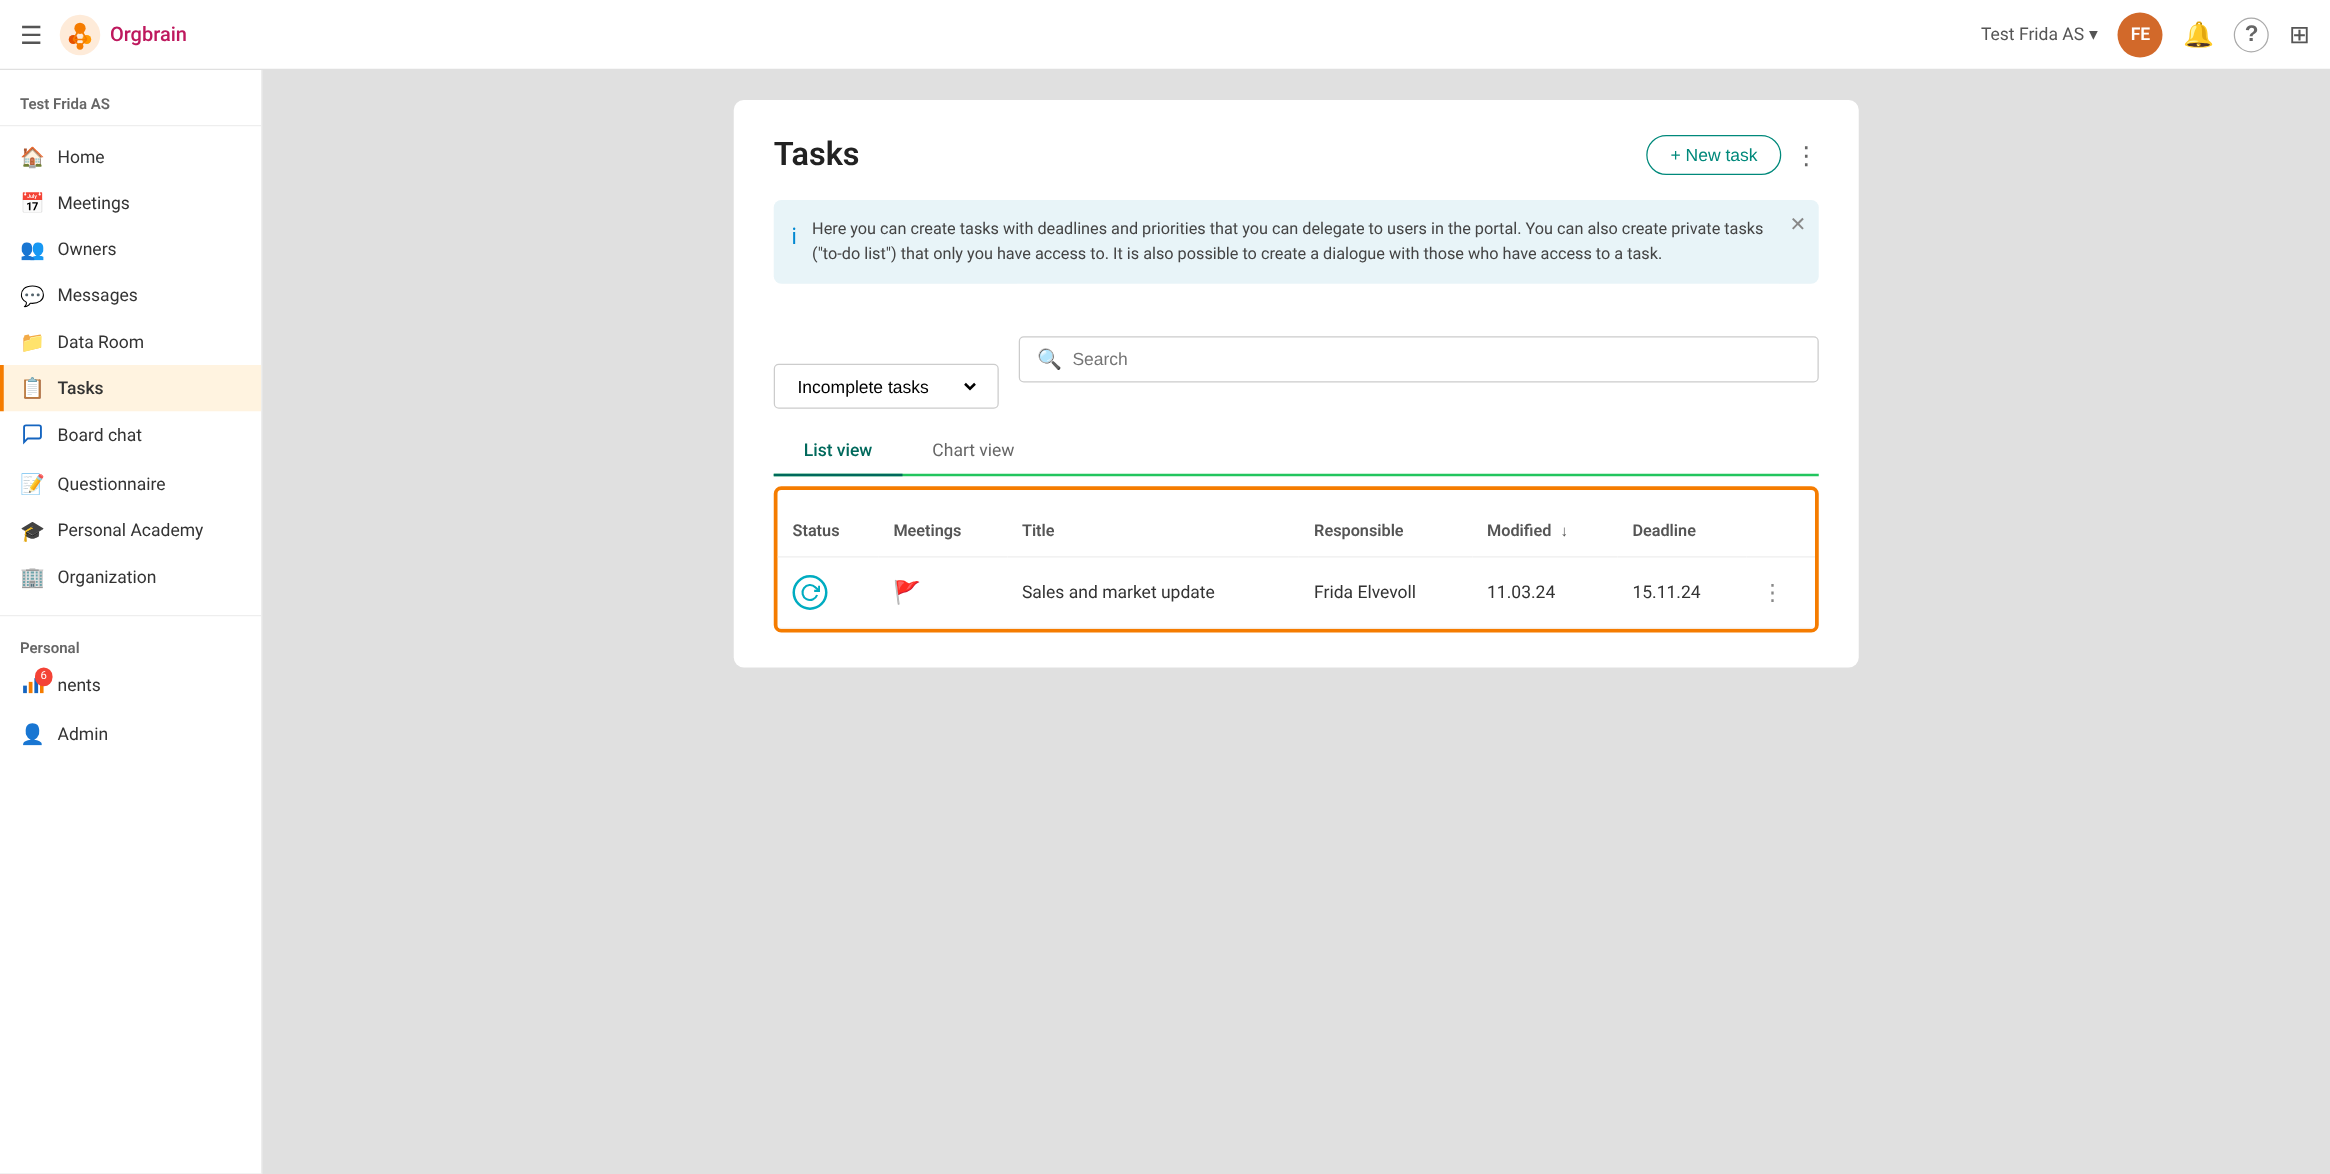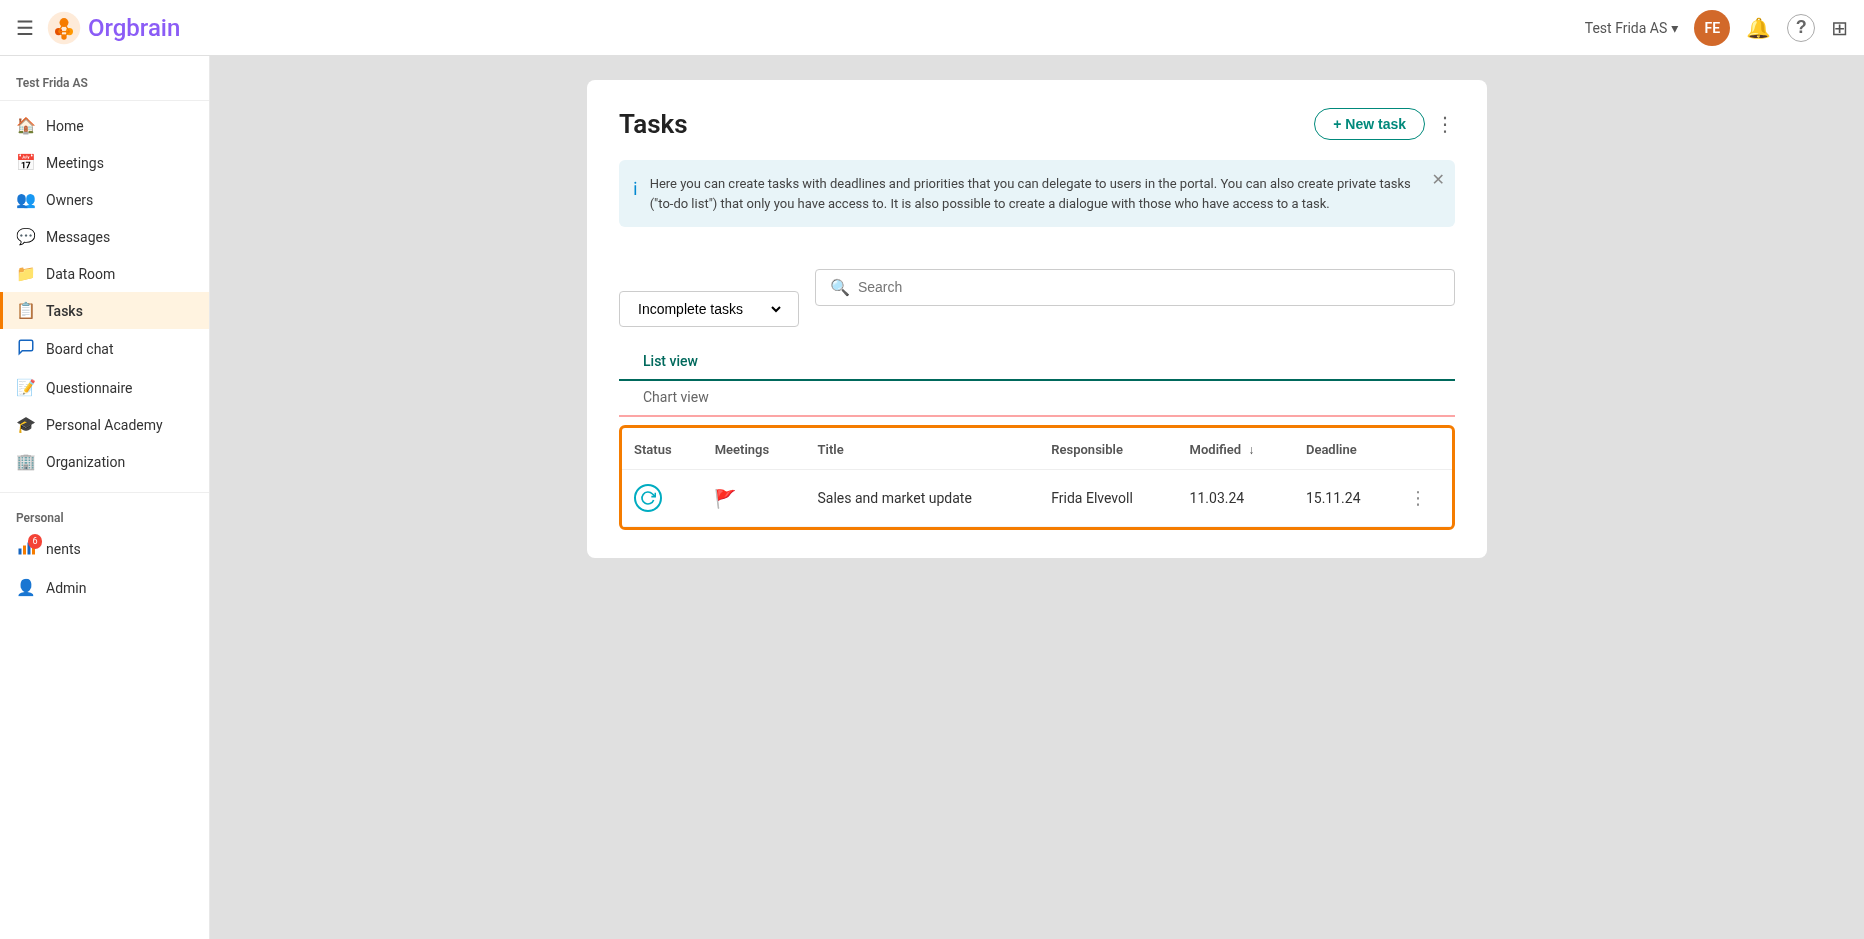--- a/index.html
+++ b/index.html
@@ -8,21 +8,21 @@
     
     .topnav {
       display: flex; align-items: center; justify-content: space-between;
       background: #fff; height: 56px; padding: 0 16px;
       border-bottom: 1px solid #e0e0e0; z-index: 10;
     }
     .topnav-left { display: flex; align-items: center; gap: 12px; }
     .hamburger { font-size: 20px; cursor: pointer; color: #555; }
     .logo { display: flex; align-items: center; gap: 6px; }
     .logo-icon { width: 36px; height: 36px; }
-    .logo-text { font-size: 24px; font-weight: 500; color: #8b5cf6; }
+    .logo-text { font-size: 16px; font-weight: 500; color: #be185d; }
     .topnav-right { display: flex; align-items: center; gap: 16px; }
     .org-name { font-size: 14px; color: #555; display: flex; align-items: center; gap: 4px; cursor: pointer; }
     .avatar { width: 36px; height: 36px; border-radius: 50%; background: #d2692a; color: #fff; display: flex; align-items: center; justify-content: center; font-size: 14px; font-weight: 600; cursor: pointer; }
     .icon-btn { font-size: 20px; color: #555; cursor: pointer; background: none; border: none; }
 
     
     .layout { display: flex; flex: 1; overflow: hidden; }
 
     
     .sidebar {
@@ -55,21 +55,21 @@
     }
     .task-card-header {
       display: flex; align-items: center; justify-content: space-between; margin-bottom: 20px;
     }
     .task-title { font-size: 26px; font-weight: 600; color: #222; }
     .task-header-actions { display: flex; align-items: center; gap: 10px; }
     .new-task-btn {
       display: flex; align-items: center; gap: 6px;
       border: 1.5px solid #00897b; border-radius: 20px;
       background: #fff; color: #00897b; padding: 7px 18px; font-size: 14px; cursor: pointer;
-      font-weight: 700;
+      font-weight: 400;
     }
     .more-btn { font-size: 20px; color: #666; cursor: pointer; background: none; border: none; }
 
     
     .info-box {
       background: #e8f4f8; border-radius: 6px; padding: 14px 40px 14px 14px;
       display: flex; gap: 12px; margin-bottom: 20px; position: relative;
     }
     .info-box-icon { color: #0288d1; font-size: 18px; flex-shrink: 0; margin-top: 2px; }
     .info-box-text { font-size: 13px; color: #444; line-height: 1.5; }
@@ -92,32 +92,32 @@
     .search-box {
       border: 1px solid #ccc; border-radius: 4px; padding: 8px 14px;
       display: flex; align-items: center; gap: 8px; background: #fff; flex: 1;
     }
     .search-box input {
       border: none; outline: none; font-size: 14px; flex: 1; background: transparent;
     }
     .search-icon { color: #888; font-size: 16px; }
 
     
-    .tabs { display: flex; border-bottom: 2px solid #fca5a5; margin-top: 16px; flex-direction: column; }
+    .tabs { display: flex; border-bottom: 2px solid #22c55e; margin-top: 16px; }
     .tab {
       padding: 10px 24px; font-size: 14px; color: #666; cursor: pointer; position: relative;
     }
     .tab.active { color: #00695c; font-weight: 500; }
     .tab.active::after {
       content: ''; position: absolute; bottom: -2px; left: 0; right: 0;
       height: 2px; background: #00695c;
     }
 
     
-    .task-table { width: 100%; border-collapse: collapse; margin-top: 0; }
+    .task-table { width: 100%; border-collapse: collapse; margin-top: 12px; }
     .task-table th {
       text-align: left; padding: 14px 12px 12px; font-size: 13px; color: #555;
       font-weight: 600; border-bottom: 1px solid #eee;
     }
     .task-table th.sortable { cursor: pointer; }
     .task-table td { padding: 14px 12px; font-size: 14px; color: #333; border-bottom: 1px solid #f5f5f5; }
 
     
     .status-icon {
       width: 28px; height: 28px; border-radius: 50%; border: 2px solid #00acc1;

